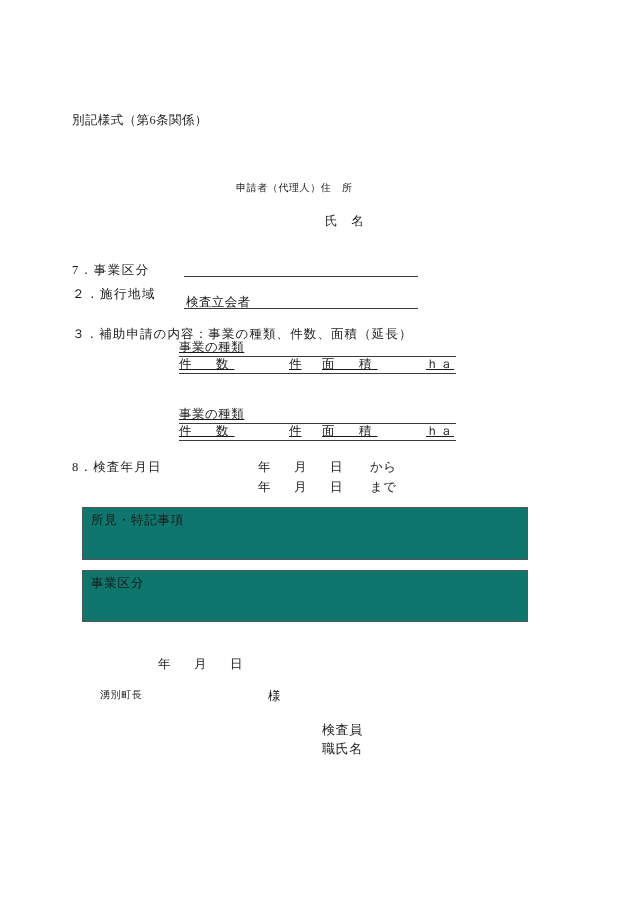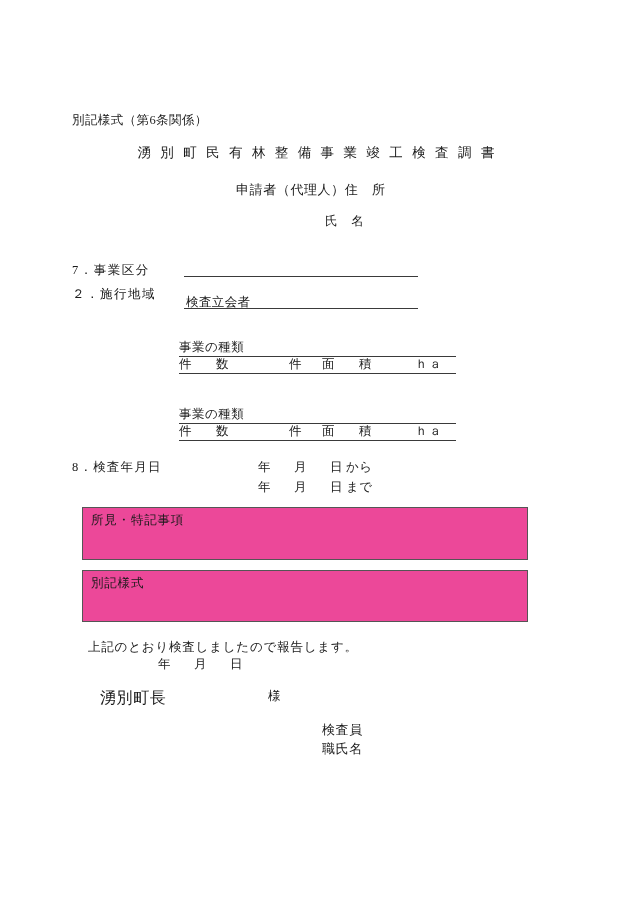--- a/index.html
+++ b/index.html
@@ -36,21 +36,21 @@
     width: 372px;
     font-size: 13.5px;
     letter-spacing: 9.4px;
     text-indent: 9.4px;
     text-align: center;
     white-space: nowrap;
   }
   .applicant-address {
     left: 236px;
     top: 159px;
-    font-size: 13px;
+    font-size: 10px;
     letter-spacing: 0.6px;
     white-space: nowrap;
     text-align: right;
   }
   .applicant-name {
     left: 325px;
     top: 191px;
     font-size: 12.5px;
     letter-spacing: 0.6px;
     white-space: nowrap;
@@ -89,45 +89,45 @@
   .subtable-3 { left: 179px; top: 318px; }
   .subtable-4 { left: 179px; top: 385px; }
 
   .sub-row {
     position: relative;
     height: 16px;
     border-bottom: 1px solid #3a3a3a;
     font-size: 12.5px;
     white-space: nowrap;
   }
-  .sub-row .cell { position: absolute; top: -1px; }
+  .sub-row .cell { position: absolute; top: -1px; text-decoration: underline; }
   .cell-kind   { left: 0px; letter-spacing: 0.5px; }
   .cell-count-label { left: 0px; letter-spacing: 6px; }
   .cell-count-unit  { left: 110px; }
   .cell-area-label  { left: 143px; letter-spacing: 6px; }
-  .cell-area-unit   { left: 236px; letter-spacing: 1.5px; }
+  .cell-area-unit   { left: 247px; letter-spacing: 1.5px; }
 
   
   .date-block { left: 258px; top: 437px; }
   .date-row {
     position: relative;
     height: 20px;
     font-size: 12.5px;
     white-space: nowrap;
   }
   .date-row .d { position: absolute; top: 0; }
   .d-year  { left: 0px; }
   .d-month { left: 36px; }
   .d-day   { left: 72px; }
-  .d-suffix{ left: 88px; letter-spacing: 0.5px; }
+  .d-suffix{ left: 112px; letter-spacing: 0.5px; }
 
   
   .note-box {
     border: 1px solid #555555;
-    background: #ec4899;
+    background: #0f766e;
     box-sizing: border-box;
   }
   .note-box-1 { left: 82px; top: 485px; width: 446px; height: 53px; }
   .note-box-2 { left: 82px; top: 548px; width: 446px; height: 52px; }
   .note-box-label {
     position: absolute;
     left: 8px;
     top: 4px;
     font-size: 12.5px;
     letter-spacing: 0.8px;
@@ -140,52 +140,52 @@
     top: 617px;
     font-size: 12.5px;
     letter-spacing: 0.8px;
     white-space: nowrap;
   }
   .report-date { left: 158px; top: 634px; }
   .report-date .d-year  { left: 0px; }
   .report-date .d-month { left: 36px; }
   .report-date .d-day   { left: 72px; }
 
-  .mayor-line { left: 100px; top: 666px; font-size: 16px; letter-spacing: 0.6px; white-space: nowrap; }
+  .mayor-line { left: 100px; top: 666px; font-size: 10px; letter-spacing: 0.6px; white-space: nowrap; }
   .mayor-honorific { left: 268px; top: 666px; font-size: 12.5px; white-space: nowrap; }
 
   .inspector-block { left: 322px; top: 699px; }
   .inspector-block div {
     font-size: 13px;
     letter-spacing: 0.6px;
     white-space: nowrap;
     height: 19px;
   }
 </style>
 </head>
 <body>
 
 <div class="page">
 
   <div class="abs form-id">別記様式（第6条関係）</div>
 
-  <div class="abs doc-title">湧別町民有林整備事業竣工検査調書</div>
 
   <div class="abs applicant-address">申請者（代理人）住　所</div>
 
   <div class="abs applicant-name">氏　名</div>
 
   <div class="abs item-label item1-label">7．事業区分</div>
   <div class="abs rule rule-item1"></div>
   <div class="abs fill-text" style="left:186px; top:240px;"></div>
 
   <div class="abs item-label item2-label">２．施行地域</div>
   <div class="abs rule rule-item2"></div>
   <div class="abs fill-text item2-value">検査立会者</div>
 
+  <div class="abs item-label item3-label">３．補助申請の内容：事業の種類、件数、面積（延長）</div>
 
   <div class="abs subtable subtable-3">
     <div class="sub-row">
       <span class="cell cell-kind">事業の種類</span>
       <span class="cell" style="left:90px;"></span>
     </div>
     <div class="sub-row">
       <span class="cell cell-count-label">件　数</span>
       <span class="cell" style="left:62px;"></span>
       <span class="cell cell-count-unit">件</span>
@@ -226,24 +226,23 @@
       <span class="d d-day">日</span>
       <span class="d d-suffix">まで</span>
     </div>
   </div>
 
   <div class="abs note-box note-box-1">
     <span class="note-box-label">所見・特記事項</span>
   </div>
 
   <div class="abs note-box note-box-2">
-    <span class="note-box-label">別記様式</span>
-  </div>
-
-  <div class="abs report-line">上記のとおり検査しましたので報告します。</div>
+    <span class="note-box-label">事業区分</span>
+  </div>
+
 
   <div class="abs report-date">
     <div class="date-row">
       <span class="d d-year">年</span>
       <span class="d d-month">月</span>
       <span class="d d-day">日</span>
     </div>
   </div>
 
   <div class="abs mayor-line">湧別町長</div>

